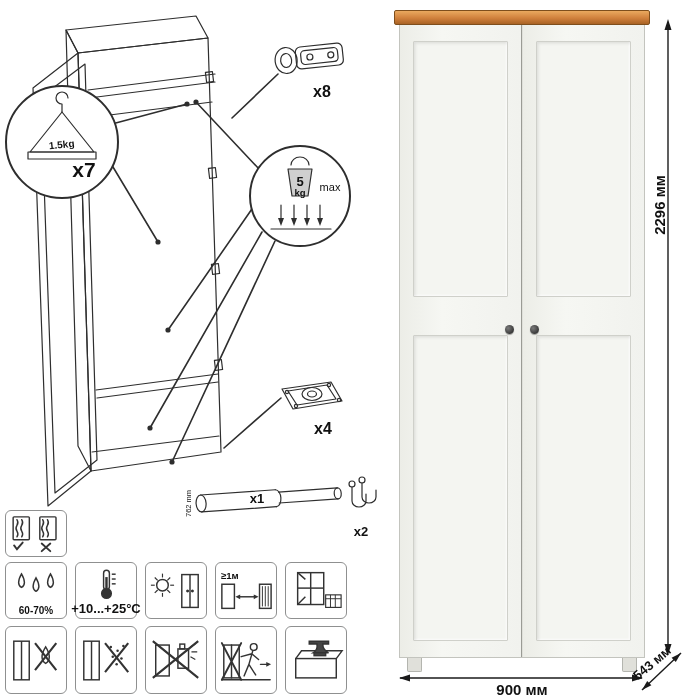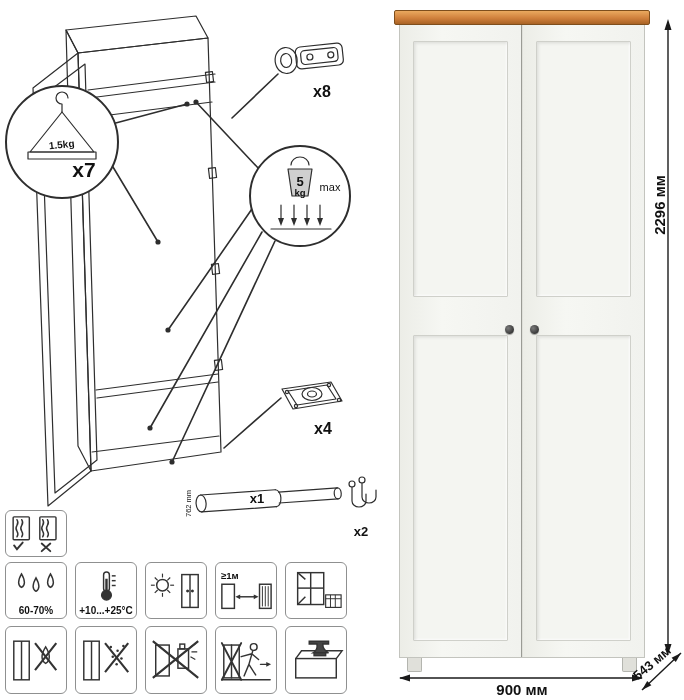--- a/index.html
+++ b/index.html
@@ -8,21 +8,21 @@
   .canvas { position:relative; width:684px; height:700px; background:#ffffff; overflow:hidden; }
   .abs { position:absolute; }
   svg text { font-family:"Liberation Sans", sans-serif; }
 
   
   .icon-cell { position:absolute; border:1px solid #8f9090; border-radius:6px; background:#fff;
                display:flex; flex-direction:column; align-items:center; justify-content:center;
                padding:3px 2px 2px 2px; }
   .icon-cell svg { flex:1 1 auto; width:100%; }
   .icon-label { font-size:10px; font-weight:bold; color:#111; line-height:1.1; white-space:nowrap; }
-  .icon-label.small { font-size:10px; }
+  .icon-label.small { font-size:13px; }
 
   
   .wardrobe { position:absolute; left:399px; top:10px; width:246px; height:662px; }
   .trim { position:absolute; left:-5px; right:-5px; top:0; height:15px;
           background:linear-gradient(180deg,#eaa95f 0%,#d0803c 55%,#a96325 100%);
           border:1px solid #7e4e1c; border-radius:2px; z-index:2; }
   .doors { position:absolute; left:0; right:0; top:14px; bottom:14px;
            background:#f2f3ef; border:1px solid #c3c4be; display:flex; }
   .door { position:relative; flex:1; background:linear-gradient(90deg,#ecede7,#f6f7f3 35%,#f1f2ee); }
   .door.left  { border-right:1px solid #9a9b95; }

